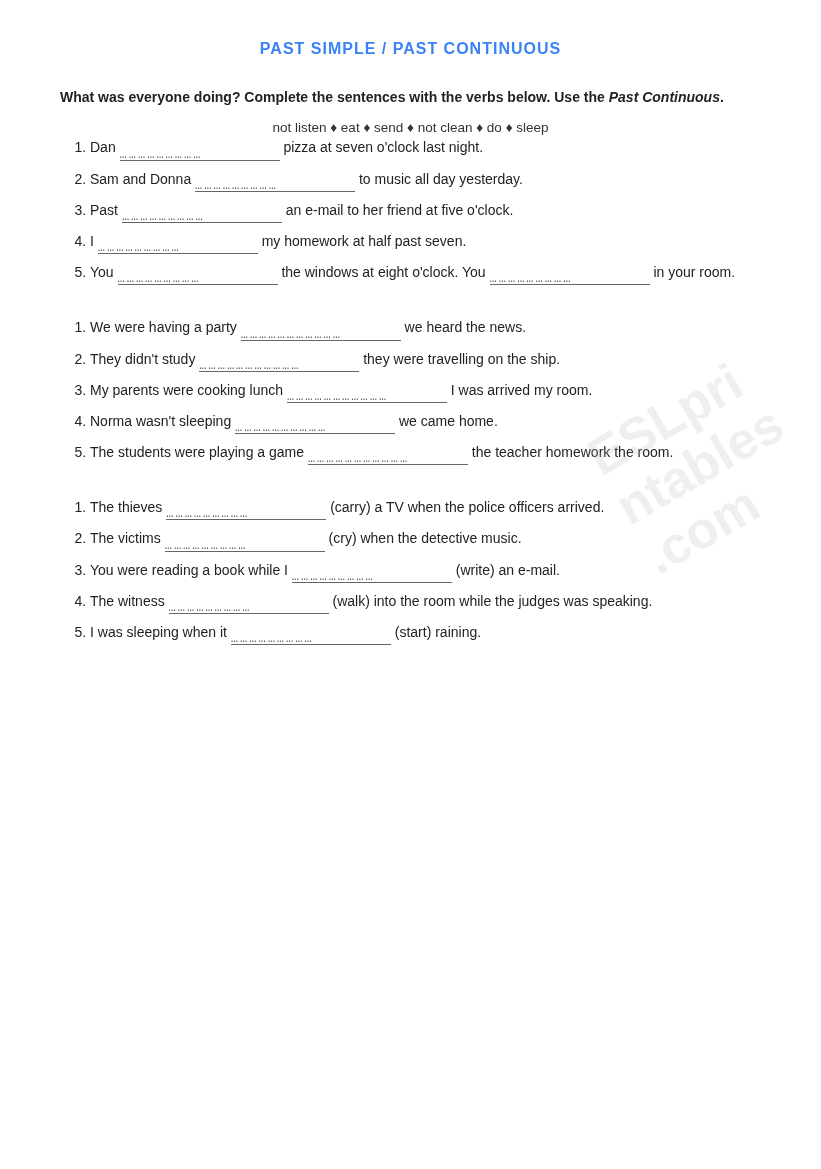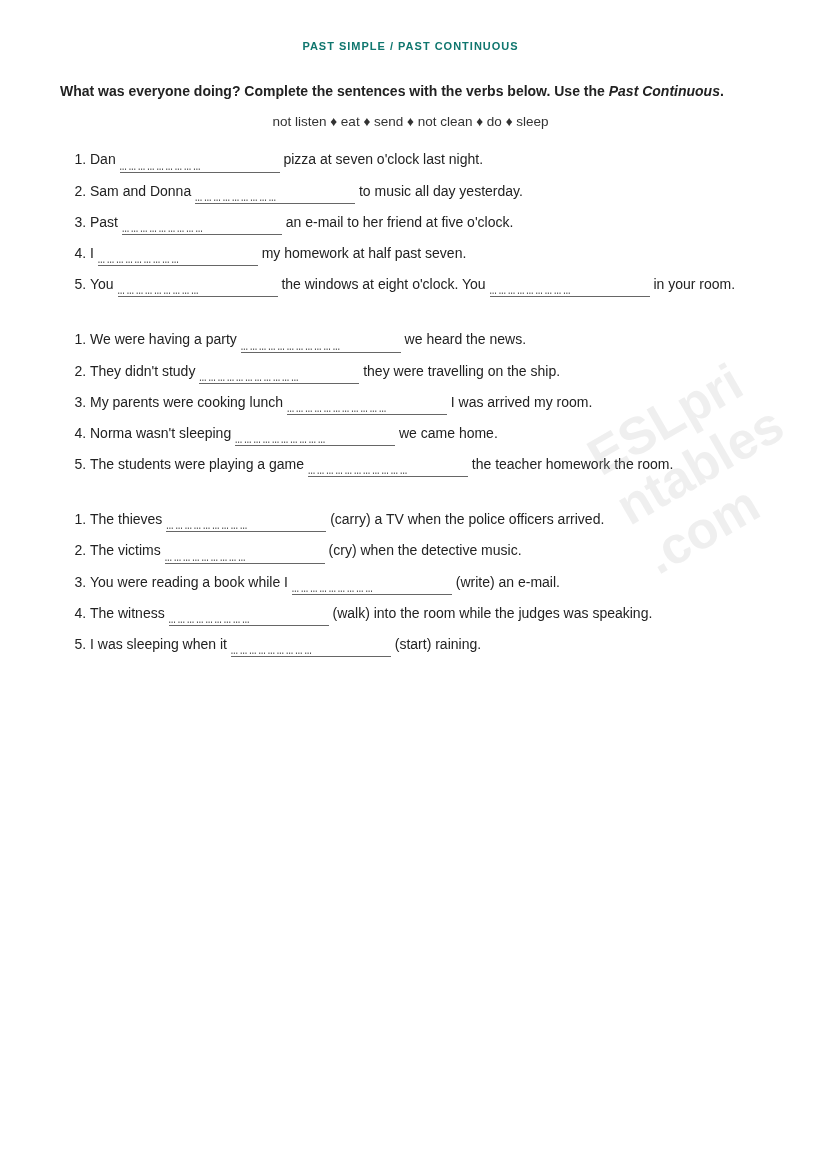--- a/index.html
+++ b/index.html
@@ -15,22 +15,22 @@
       color: #222;
       width: 821px;
       min-height: 1169px;
       padding: 40px 60px;
       position: relative;
       overflow: hidden;
     }
 
     .page-title {
       text-align: center;
-      color: #0f766e;
-      font-size: 11px;
+      color: #3b82f6;
+      font-size: 16px;
       font-weight: bold;
       letter-spacing: 1px;
       margin-bottom: 28px;
     }
 
     .section {
       margin-bottom: 24px;
     }
 
     .instruction {
@@ -39,21 +39,21 @@
       margin-bottom: 12px;
     }
 
     .instruction em {
       font-style: italic;
       font-weight: bold;
     }
 
     .word-bank {
       text-align: center;
-      margin-bottom: 18px;
+      margin-bottom: 0;
       font-size: 13.5px;
       color: #333;
     }
 
     ol {
       margin-left: 30px;
       line-height: 1.9;
     }
 
     ol li {

